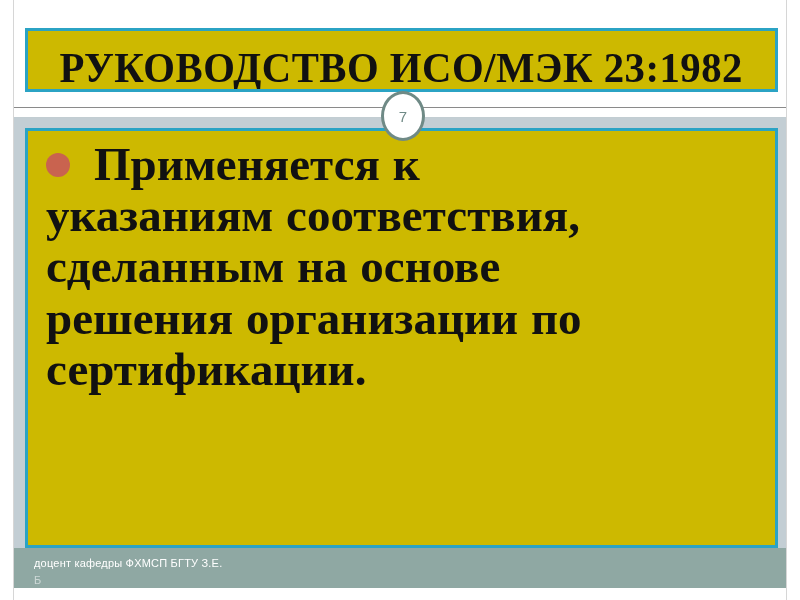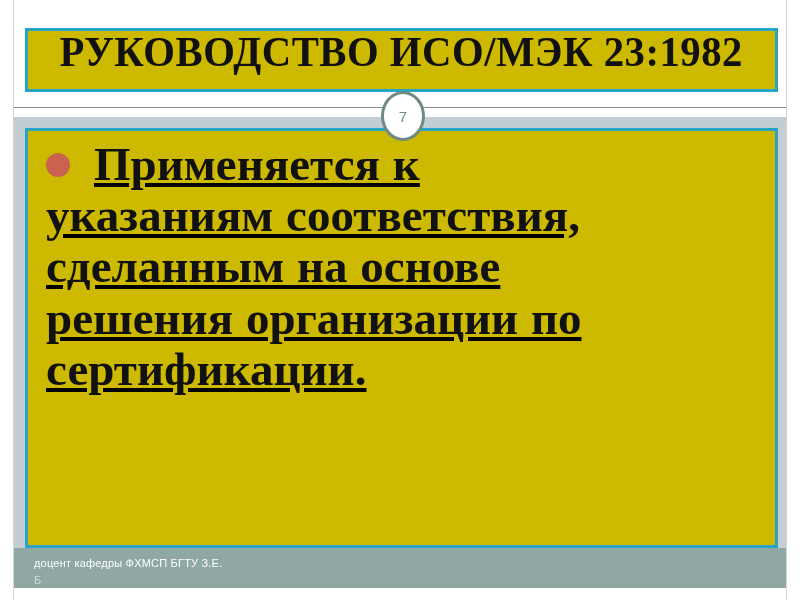--- a/index.html
+++ b/index.html
@@ -36,21 +36,21 @@
   .title-box {
     position: absolute;
     left: 25px;
     top: 28px;
     width: 753px;
     height: 64px;
     box-sizing: border-box;
     background: #CDB900;
     border: 3px solid #2BA3C4;
     display: flex;
-    align-items: flex-start;
+    align-items: flex-end;
     justify-content: center;
     overflow: hidden;
   }
   .title-text {
     font-family: "Liberation Serif", "DejaVu Serif", serif;
     font-weight: bold;
     font-size: 42px;
     line-height: 1;
     color: #111111;
     letter-spacing: 0.5px;
@@ -122,21 +122,20 @@
     overflow: hidden;
   }
 
   .bullet-row {
     position: absolute;
     left: 0;
     top: 8px;
     width: 609px;
     padding: 0 10px 0 18px;
     box-sizing: border-box;
-    text-decoration: underline;
   }
 
   .bullet-dot {
     position: absolute;
     left: 18px;
     top: 22px;
     width: 24px;
     height: 24px;
     border-radius: 50%;
     background: #C9634F;

